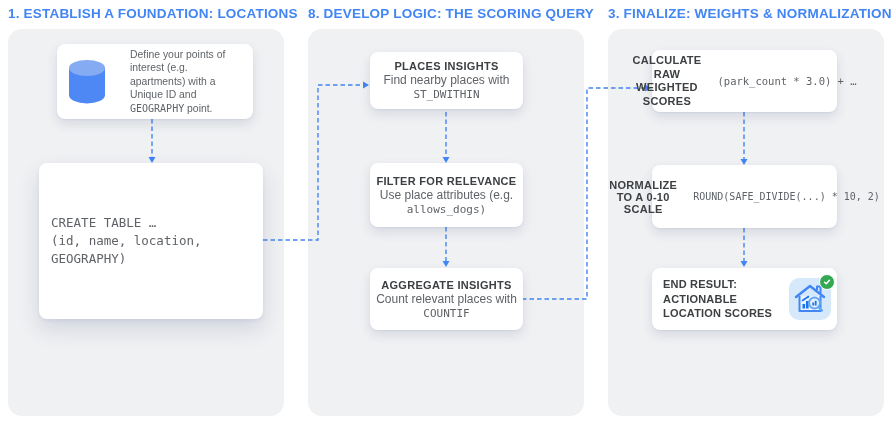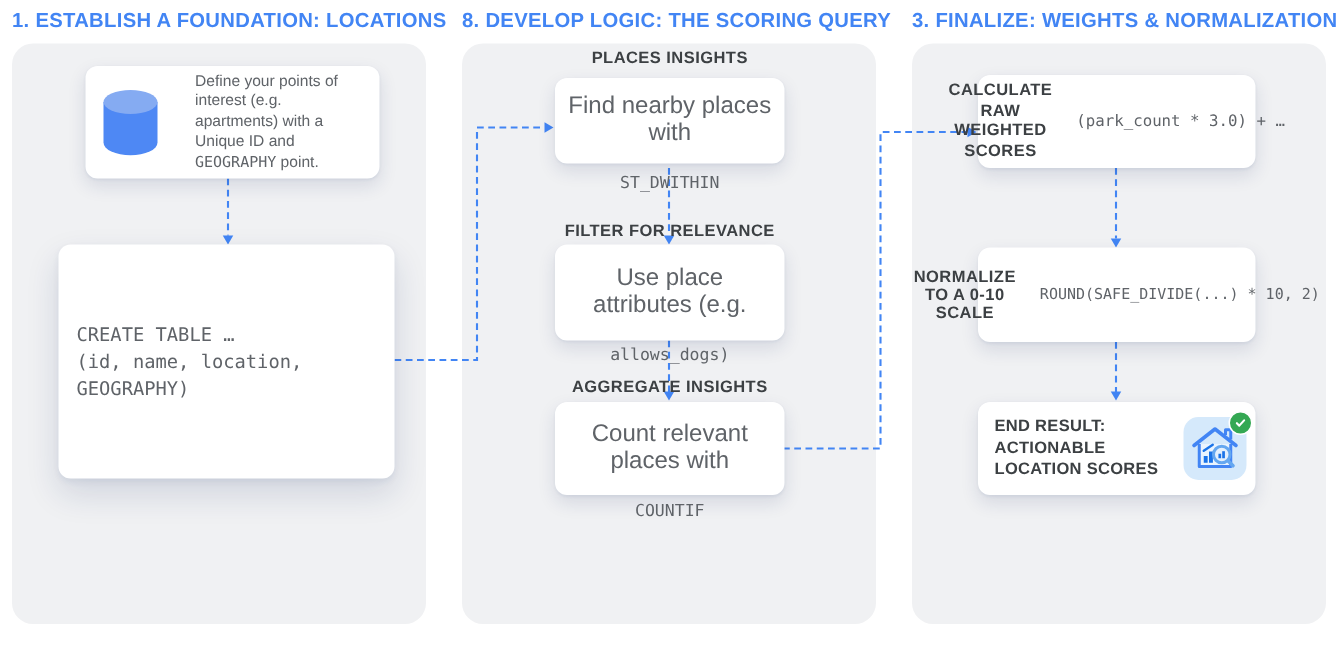--- a/index.html
+++ b/index.html
@@ -16,21 +16,21 @@
     position:absolute;top:29px;width:276px;height:387px;
     background:#f0f1f3;border-radius:14px;
   }
   .panel-1{left:8px}.panel-2{left:308px}.panel-3{left:608px}
   .card{
     position:absolute;background:#ffffff;border-radius:8px;
     box-shadow:0 5px 12px rgba(23,43,99,.12),0 1px 2px rgba(23,43,99,.06);
     box-sizing:border-box;
   }
   .title{font-size:11px;font-weight:700;color:#3c4043;letter-spacing:.3px;}
-  .body-text{font-size:16px;color:#5f6368;}
+  .body-text{font-size:12px;color:#5f6368;}
   code,.code{
     font-family:"DejaVu Sans Mono", monospace;color:#5f6368;font-style:normal;
   }
   
   .card-define{
     left:57px;top:44px;width:196px;height:75px;
     display:flex;align-items:center;gap:23px;padding:5px 8px 5px 10px;
   }
   .db-icon{flex:0 0 40px;height:46px;}
   .define-text{font-size:10.4px;line-height:13.6px;color:#5f6368;}
@@ -39,21 +39,21 @@
     left:39px;top:163px;width:224px;height:156px;
     display:flex;flex-direction:column;justify-content:center;
     padding-left:12px;
     box-shadow:0 10px 22px rgba(23,43,99,.14),0 2px 4px rgba(23,43,99,.06);
   }
   .card-create .code{font-size:12.5px;line-height:18px;white-space:nowrap;}
   
   .card-c2{
     left:370px;width:153px;display:flex;flex-direction:column;
     justify-content:center;align-items:center;text-align:center;
-    padding:4px 6px;gap:17px;
+    padding:4px 6px;gap:1px;
   }
   .card-c2 .code{font-size:11px;}
   .card-places{top:52px;height:57px;}
   .card-filter{top:163px;height:64px;}
   .card-aggregate{top:268px;height:62px;}
   
   .card-c3{
     left:652px;width:185px;display:flex;flex-direction:row;
     justify-content:center;align-items:center;text-align:center;
     padding:20px 6px;gap:16px;

